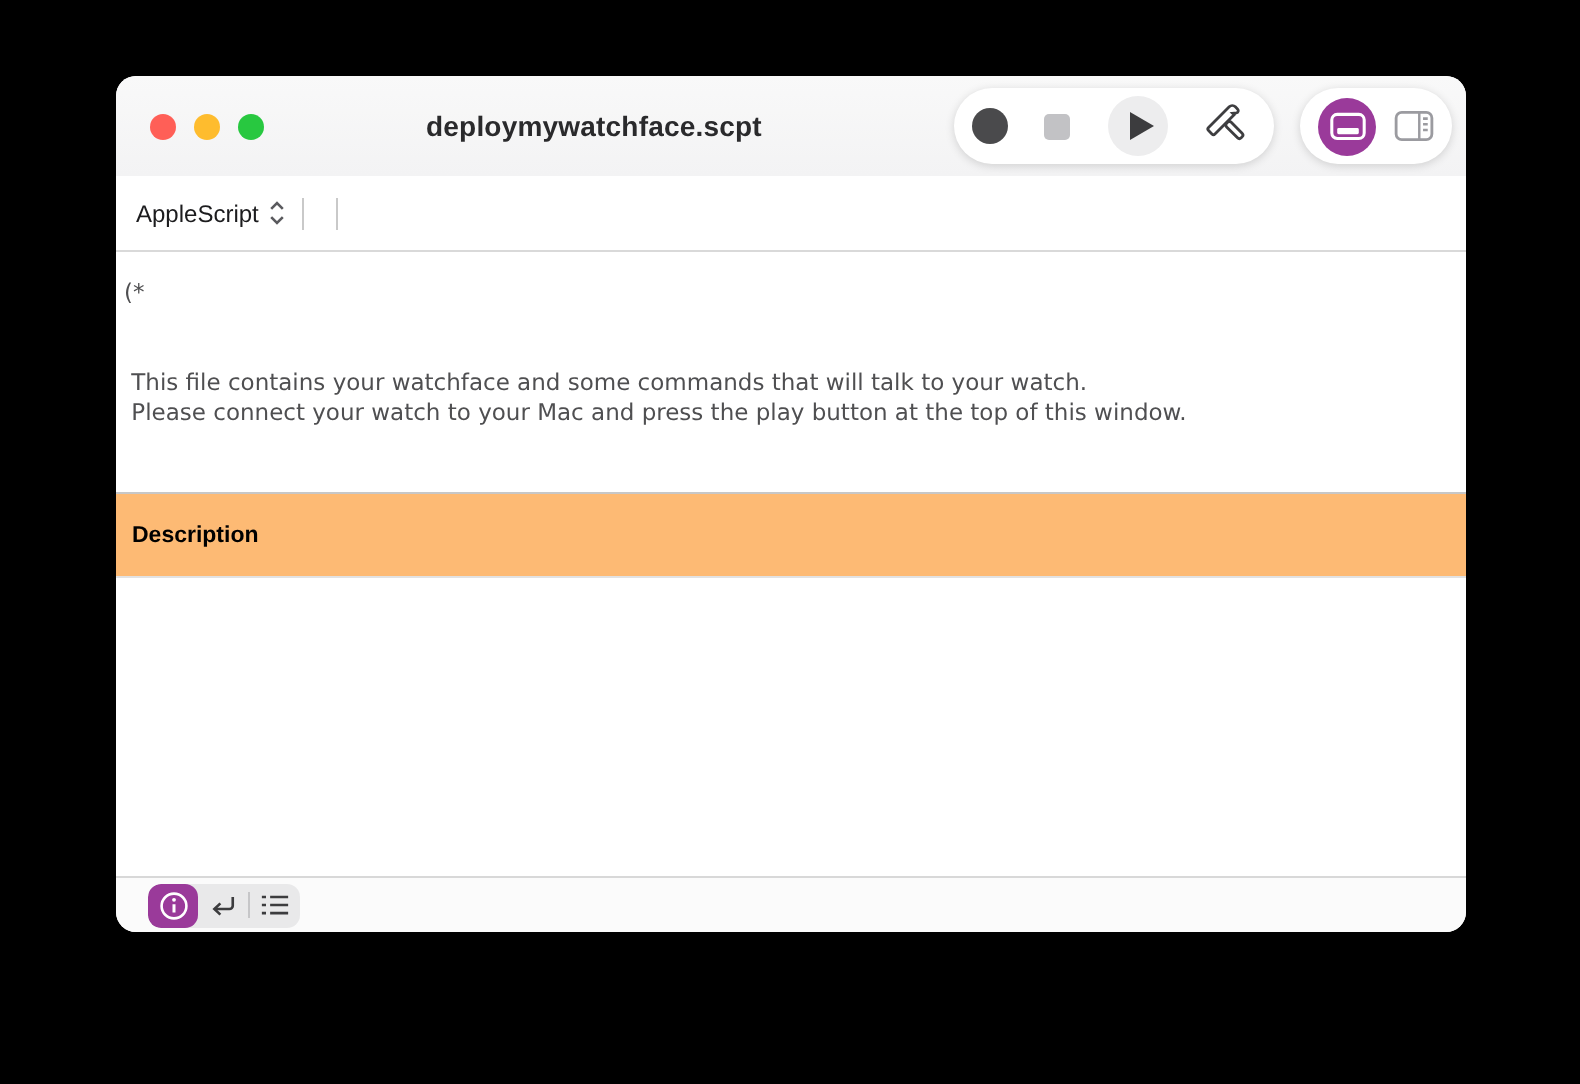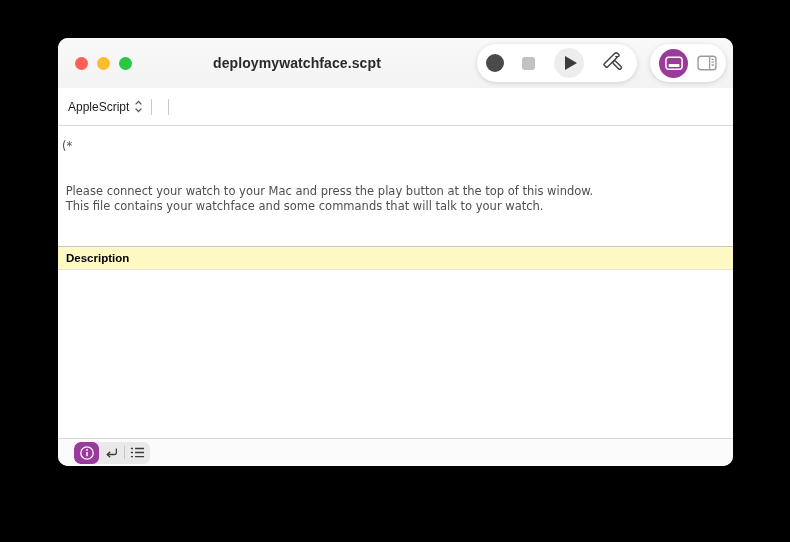--- a/index.html
+++ b/index.html
@@ -74,24 +74,24 @@
   
   .code-area {
     flex: none; height: 120px; padding: 13px 6px 0 4px;
     font-family: "DejaVu Sans", sans-serif;
     font-size: 11.5px; line-height: 15px; color: #4f4f51;
     cursor: text; overflow: hidden;
   }
   .code-line { min-height: 15px; white-space: pre; }
   
   .desc-header {
-    flex: none; height: 24px;
+    flex: none; height: 43px;
     border-top: 1px solid #c7c7c7; border-bottom: 1px solid #e2e2e2;
     display: flex; align-items: center; padding-left: 8px;
-    font-size: 11.5px; font-weight: bold; color: #000; background: #fef9c3;
+    font-size: 11.5px; font-weight: bold; color: #000; background: #fdba74;
   }
   .desc-body { flex: 1; background: #fff; cursor: text; }
   
   .bottom-bar {
     flex: none; height: 28px; background: #fbfbfb;
     border-top: 1px solid #d8d8d8;
     display: flex; align-items: center; padding-left: 16px;
   }
   .segmented {
     display: flex; align-items: center;
@@ -176,22 +176,22 @@
       </span>
     </button>
     <div class="vdiv"></div>
     <div class="vdiv"></div>
   </div>
 
   <div class="code-area">
     <div class="code-line">(*</div>
     <div class="code-line"></div>
     <div class="code-line"></div>
+    <div class="code-line"> This file contains your watchface and some commands that will talk to your watch.</div>
     <div class="code-line"> Please connect your watch to your Mac and press the play button at the top of this window.</div>
-    <div class="code-line"> This file contains your watchface and some commands that will talk to your watch.</div>
   </div>
 
   <div class="desc-header">
     <span>Description</span>
   </div>
   <div class="desc-body"></div>
 
   <div class="bottom-bar">
     <div class="segmented">
       <button class="seg-btn selected">

